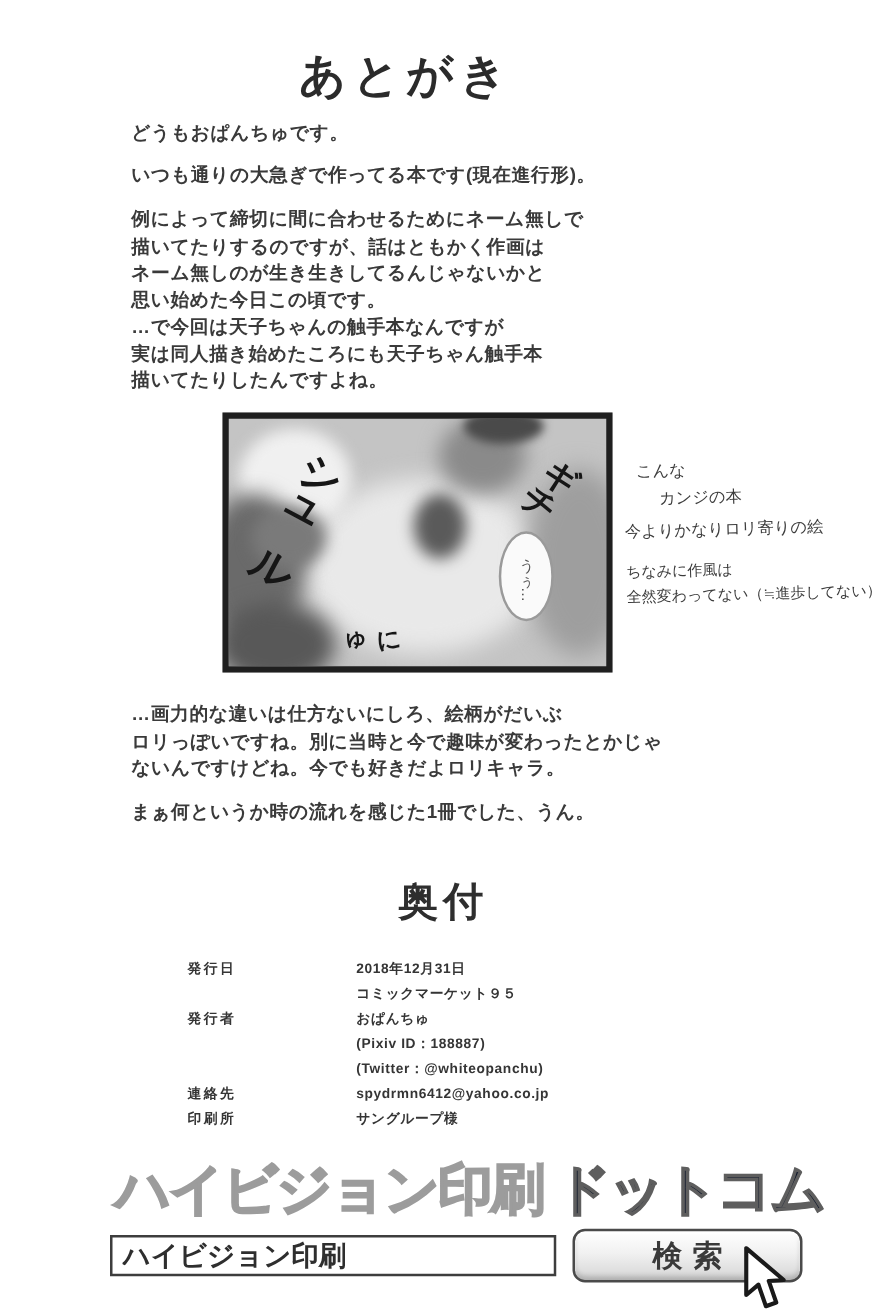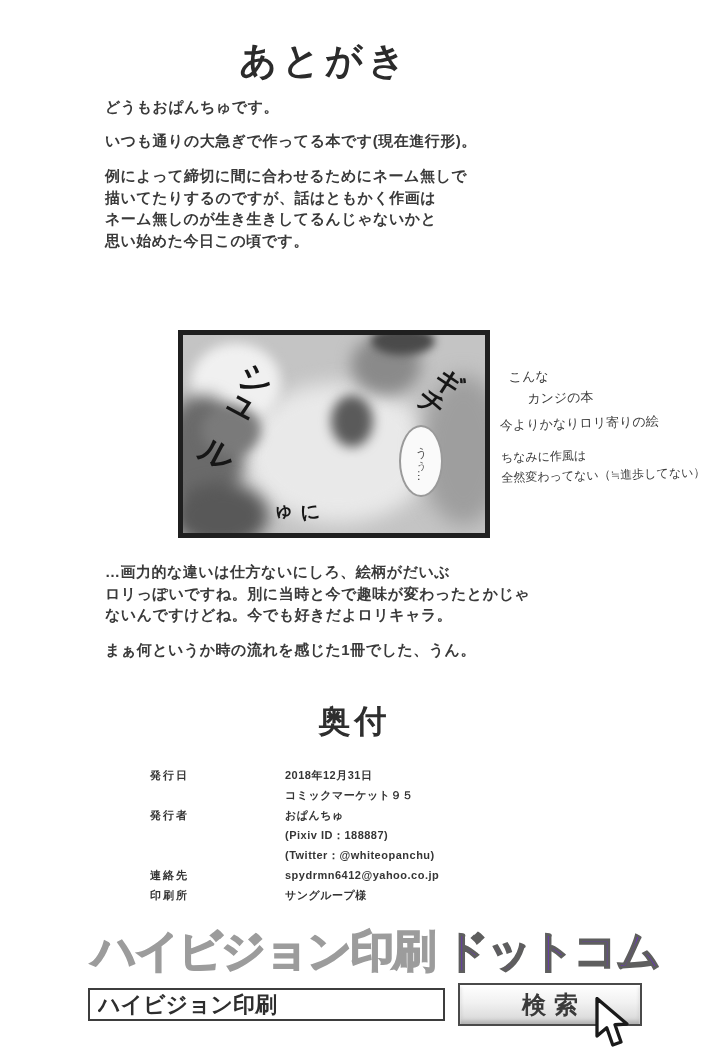--- a/index.html
+++ b/index.html
@@ -64,49 +64,52 @@
   .clabel { width:135px; letter-spacing:2px; flex:none; }
   .cvalue { white-space:pre-line; line-height:20px; letter-spacing:0.5px; }
   .crow .clabel { line-height:20px; }
 
   
   .shop-logo {
     position:absolute; left:92px; top:922px; font-size:44px; font-weight:bold;
     letter-spacing:-2px; white-space:nowrap;
   }
   .shop-logo .g1 { color:#9c9c9c; -webkit-text-stroke:1.5px #9c9c9c; margin-right:10px; }
-  .shop-logo .g2 { color:#6d28d9; -webkit-text-stroke:1.5px #5e5e5e; }
+  .shop-logo .g2 { color:#0f172a; -webkit-text-stroke:1.5px #5e5e5e; }
   .search-input {
     position:absolute; left:88px; top:988px; width:357px; height:33px;
     border:2px solid #3d3d3d; background:#ffffff; font-family:"Liberation Sans",sans-serif;
     font-size:22px; font-weight:bold; color:#2e2e2e; padding:0 8px; border-radius:0;
   }
   .search-button {
     position:absolute; left:458px; top:983px; width:184px; height:43px;
-    border:2px solid #4a4a4a; border-radius:0;
+    border:2px solid #4a4a4a; border-radius:10px;
     background:linear-gradient(180deg,#ffffff 0%,#f1f1f1 45%,#d5d5d5 100%);
     box-shadow: inset 0 2px 2px rgba(255,255,255,.95), inset 0 -3px 4px rgba(0,0,0,.18);
     font-family:"Liberation Sans",sans-serif; font-size:24px; font-weight:bold;
     color:#3a3a3a; letter-spacing:8px; text-indent:8px;
   }
   .cursor { position:absolute; left:594px; top:997px; z-index:5; }
 </style>
 </head>
 <body>
 
 <div class="page">
 
   <div class="title">あとがき</div>
 
   <p class="para p1">どうもおぱんちゅです。</p>
   <p class="para p3">例によって締切に間に合わせるためにネーム無しで
 描いてたりするのですが、話はともかく作画は
 ネーム無しのが生き生きしてるんじゃないかと
 思い始めた今日この頃です。</p>
   <p class="para p2">いつも通りの大急ぎで作ってる本です(現在進行形)。</p>
+  <p class="para p4">…で今回は天子ちゃんの触手本なんですが
+実は同人描き始めたころにも天子ちゃん触手本
+描いてたりしたんですよね。</p>
 
   <div class="illust">
     <div class="blob b1"></div>
     <div class="blob b2"></div>
     <div class="blob b3"></div>
     <div class="blob b4"></div>
     <div class="blob b5"></div>
     <div class="blob b6"></div>
     <div class="blob b7"></div>
     <div class="blob b8"></div>

